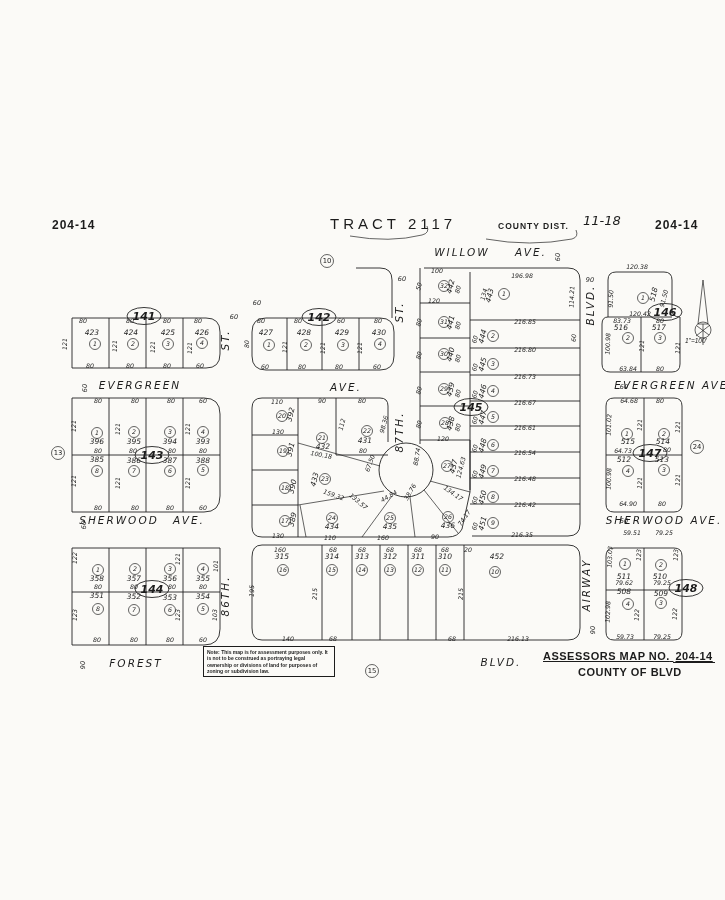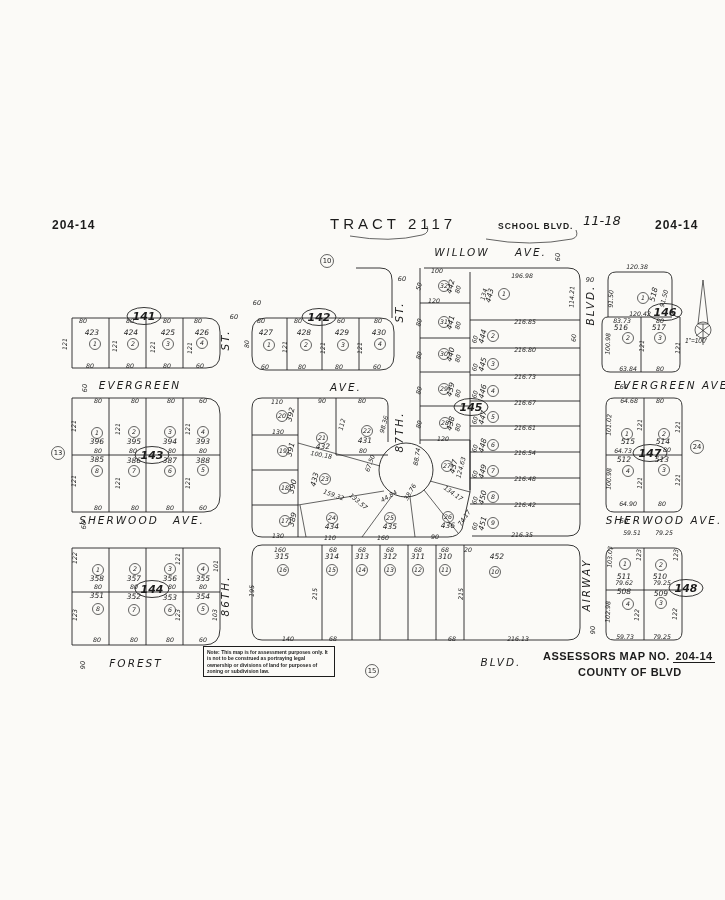--- a/index.html
+++ b/index.html
@@ -4,21 +4,21 @@
 <style>
   html,body{margin:0;padding:0;background:#e8e8e8;}
   #page{position:relative;width:725px;height:900px;background:#fbfaf7;overflow:hidden;
         font-family:"Liberation Sans",sans-serif;color:#1c1c1c;}
   .abs{position:absolute;}
   
   .sheetno{font-size:12px;font-weight:bold;letter-spacing:1px;}
   .title{font-size:15px;letter-spacing:4px;font-weight:normal;}
   .schooldist{font-size:8.5px;font-weight:bold;letter-spacing:1px;}
   .handwrit{font-family:"DejaVu Sans",sans-serif;font-style:italic;font-size:13px;}
-  .assessor{font-size:11px;font-weight:bold;letter-spacing:.5px;}
+  .assessor{font-size:11px;font-weight:bold;letter-spacing:.5px;text-decoration:underline;}
   .county{font-size:11px;font-weight:bold;letter-spacing:.5px;}
   .mapno-val{border-bottom:1px solid #1c1c1c;padding:0 2px;}
   #notebox{border:1px solid #1c1c1c;background:#fbfaf7;width:124px;padding:2px 3px;
            font-size:5px;line-height:1.25;font-weight:bold;}
   .scale{font-style:italic;font-size:6.5px;}
   
   text{fill:#1c1c1c;}
   .lbl-street{font:italic 10.5px "DejaVu Sans",sans-serif;letter-spacing:2px;text-anchor:middle;}
   .lbl-sw{font:italic 6.5px "DejaVu Sans",sans-serif;text-anchor:middle;}
   .lbl-dim{font:italic 6.2px "DejaVu Sans",sans-serif;text-anchor:middle;}
@@ -29,21 +29,21 @@
   svg .ln{fill:none;stroke:#222;stroke-width:0.9;}
   svg .thin{fill:none;stroke:#222;stroke-width:0.7;}
 </style>
 </head>
 <body>
 
 <div id="page">
 
   <div class="abs sheetno" style="left:52px;top:218px;">204-14</div>
   <div class="abs title" style="left:330px;top:215px;">TRACT 2117</div>
-  <div class="abs schooldist" style="left:498px;top:221px;">SCHOOL BLVD.</div>
+  <div class="abs schooldist" style="left:498px;top:221px;">COUNTY DIST.</div>
   <div class="abs handwrit" style="left:583px;top:213px;">11-18</div>
   <div class="abs sheetno" style="left:655px;top:218px;">204-14</div>
 
   <svg id="map-svg" class="abs" style="left:0;top:0;" width="725" height="900" viewBox="0 0 725 900">
 
     <path class="thin" d="M350,236 Q390,243 422,235 Q430,233 427,226"></path>
     <path class="thin" d="M486,239 Q530,247 572,239 Q579,237 576,230"></path>
 
     <path class="ln" d="M72,318 H206 Q220,318 220,332 V354 Q220,368 206,368 H72 Z"></path>
     <path class="ln" d="M109,318 V368 M146,318 V368 M183,318 V368"></path>

